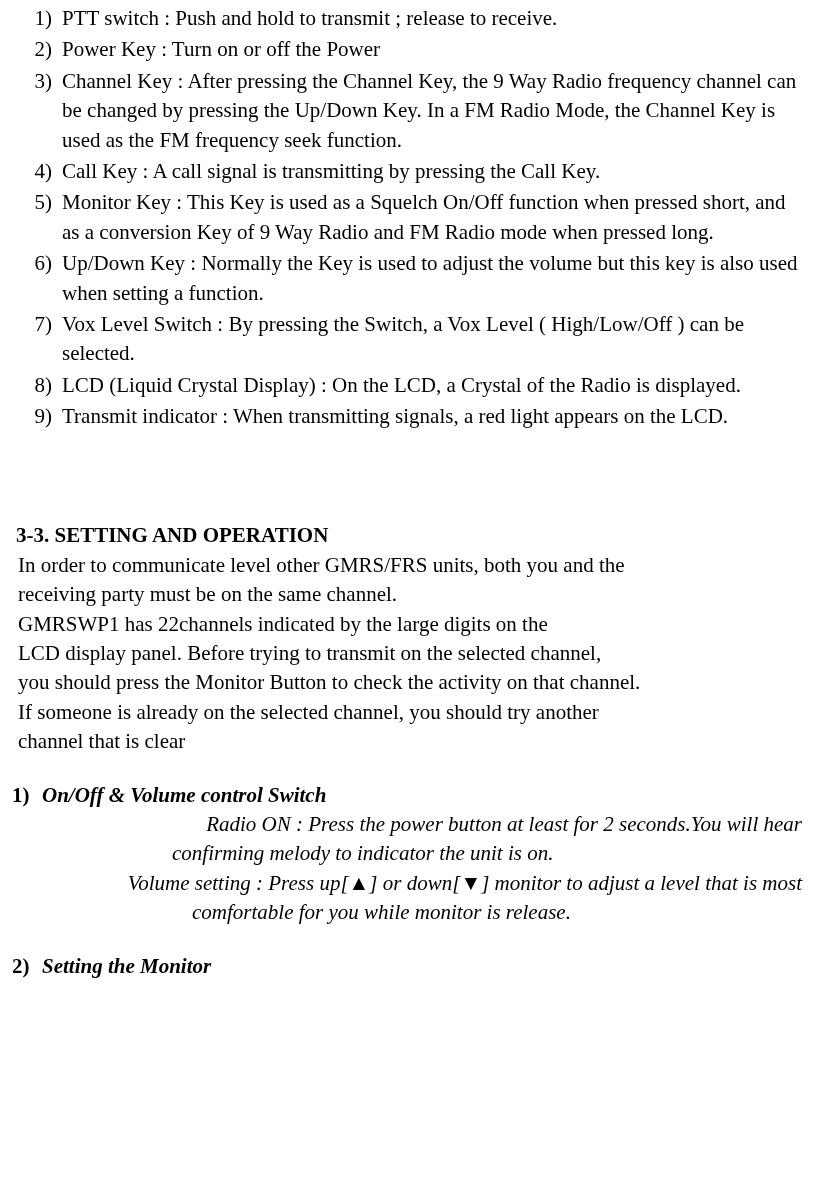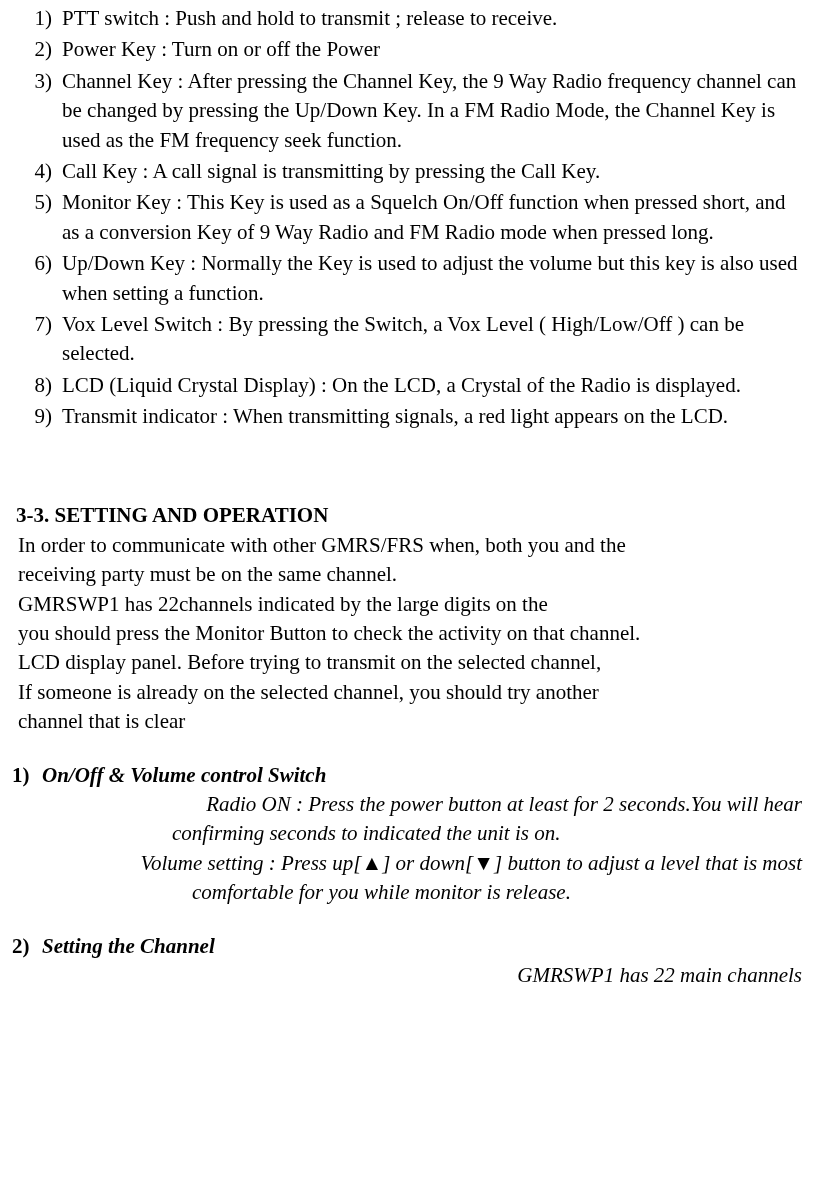--- a/index.html
+++ b/index.html
@@ -25,21 +25,21 @@
     width: 40px;
     text-align: right;
     padding-right: 10px;
     flex-shrink: 0;
   }
   .text-col {
     flex: 1;
   }
   .section-heading {
     font-weight: bold;
-    margin-top: 70px;
+    margin-top: 90px;
     margin-bottom: 0px;
     padding-left: 4px;
   }
   .intro-block {
     padding-left: 2px;
   }
   .intro-line {
     margin: 0;
     padding-left: 4px;
   }
@@ -110,39 +110,38 @@
   </div>
   <div class="numbered-item">
     <div class="num-col">9)</div>
     <div class="text-col">Transmit indicator : When transmitting signals, a red light appears on the LCD.</div>
   </div>
 </div>
 
 <div class="section-heading">3-3. SETTING AND OPERATION</div>
 
 <div class="intro-block">
-  <p class="intro-line">In order to communicate with other GMRS/FRS when, both you and the</p>
+  <p class="intro-line">In order to communicate level other GMRS/FRS units, both you and the</p>
   <p class="intro-line">receiving party must be on the same channel.</p>
   <p class="intro-line">GMRSWP1 has 22channels indicated by the large digits on the</p>
+  <p class="intro-line">LCD display panel.    Before trying to transmit on the selected channel,</p>
   <p class="intro-line">you should press the Monitor Button to check the activity on that channel.</p>
-  <p class="intro-line">LCD display panel.    Before trying to transmit on the selected channel,</p>
   <p class="intro-line">If someone is already on the selected channel, you should try another</p>
   <p class="intro-line">channel that is clear</p>
 </div>
 
 <div class="sub-item">
   <div class="sub-num">1)</div>
   <div class="sub-body">
     <span class="sub-title">On/Off &amp; Volume control Switch</span>
     <span class="sub-line">Radio ON : Press the power button at least for 2 seconds.You will hear</span>
-    <span class="indent-line">confirming seconds to indicated the unit is on.</span>
-    <span class="sub-line">Volume setting : Press up[▲] or down[▼] button to adjust a level that is most</span>
+    <span class="indent-line">confirming melody to indicator the unit is on.</span>
+    <span class="sub-line">Volume setting : Press up[▲] or down[▼] monitor to adjust a level that is most</span>
     <span class="indent-line2">comfortable for you while monitor is release.</span>
   </div>
 </div>
 
 <div class="sub-item">
   <div class="sub-num">2)</div>
   <div class="sub-body">
-    <span class="sub-title">Setting the Channel</span>
-    <span class="sub-line">GMRSWP1 has 22 main channels</span>
+    <span class="sub-title">Setting the Monitor</span>
   </div>
 </div>
 
 </body></html>

